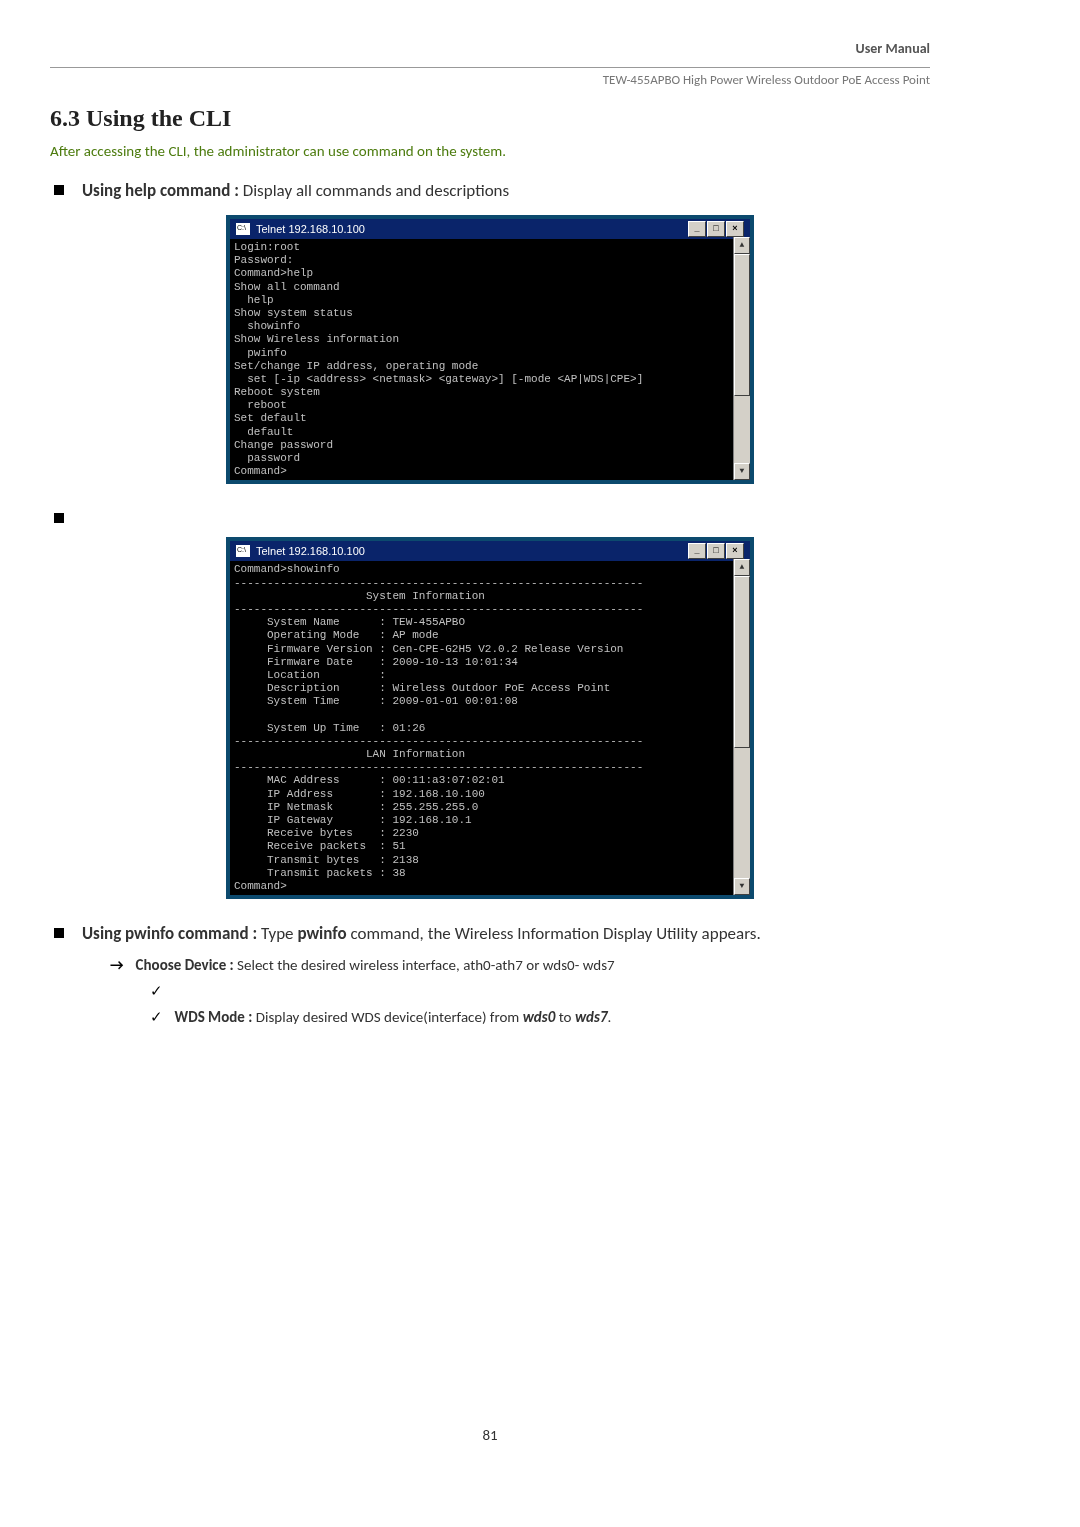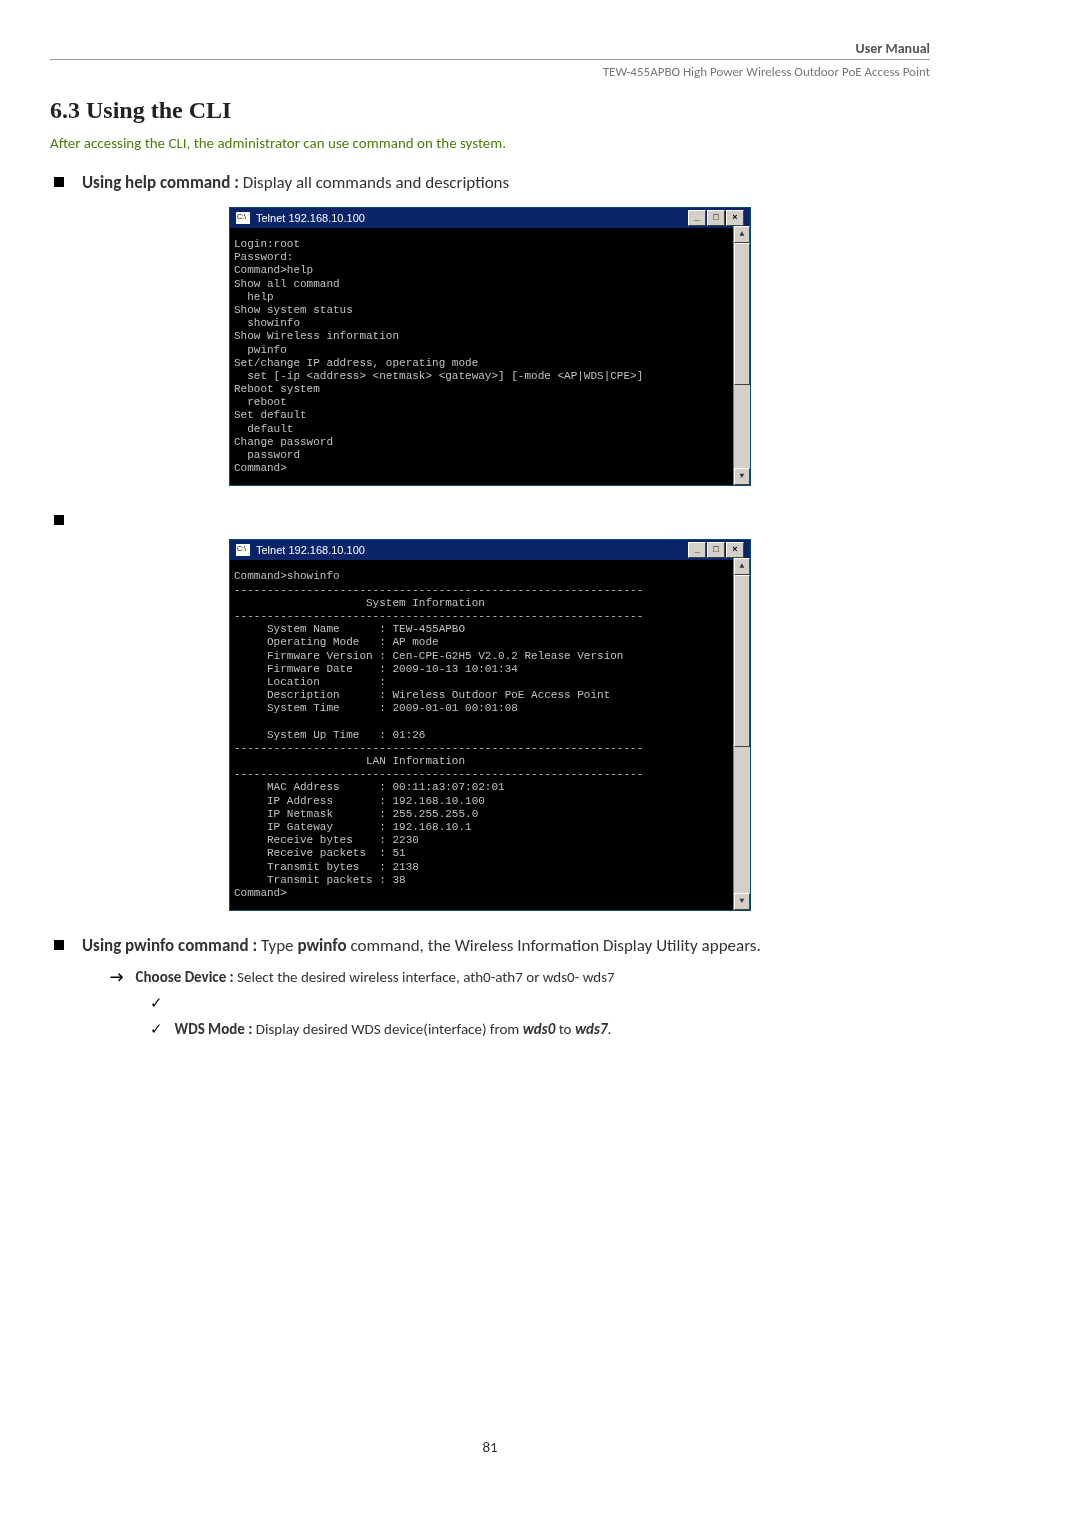--- a/index.html
+++ b/index.html
@@ -10,21 +10,21 @@
       color: #333;
       width: 980px;
       box-sizing: border-box;
     }
     .header-label {
       text-align: right;
       font-weight: bold;
       color: #555;
       font-size: 14px;
       border-bottom: 1px solid #999;
-      padding-bottom: 2px;
+      padding-bottom: 10px;
     }
     .header-sub {
       text-align: right;
       color: #777;
       font-size: 13px;
       margin-top: 4px;
       margin-bottom: 18px;
     }
     h2.section-title {
       font-size: 24px;
@@ -69,21 +69,21 @@
       margin: 8px 0 8px 100px;
       font-size: 15px;
     }
     .check-glyph {
       margin-right: 12px;
       color: #000;
     }
     .terminal-wrap {
       width: 520px;
       margin: 14px auto 24px auto;
-      border: 1px solid #0c4a6e;
+      border: 4px solid #0c4a6e;
       background: #000;
       font-family: "Courier New", monospace;
       font-size: 11px;
       position: relative;
     }
     .terminal-titlebar {
       background: #0a246a;
       color: #fff;
       padding: 2px 6px;
       font-family: Tahoma, sans-serif;
@@ -123,21 +123,21 @@
       border-right-color: #404040;
       border-bottom-color: #404040;
       font-size: 9px;
       text-align: center;
       line-height: 12px;
       color: #000;
       font-family: Arial, sans-serif;
       font-weight: bold;
     }
     .terminal-body {
-      padding: 10px 4px;
+      padding: 2px 4px;
       color: #c0c0c0;
       white-space: pre;
       line-height: 1.2;
       position: relative;
       min-height: 200px;
     }
     .terminal-scrollbar {
       position: absolute;
       right: 0;
       top: 18px;

